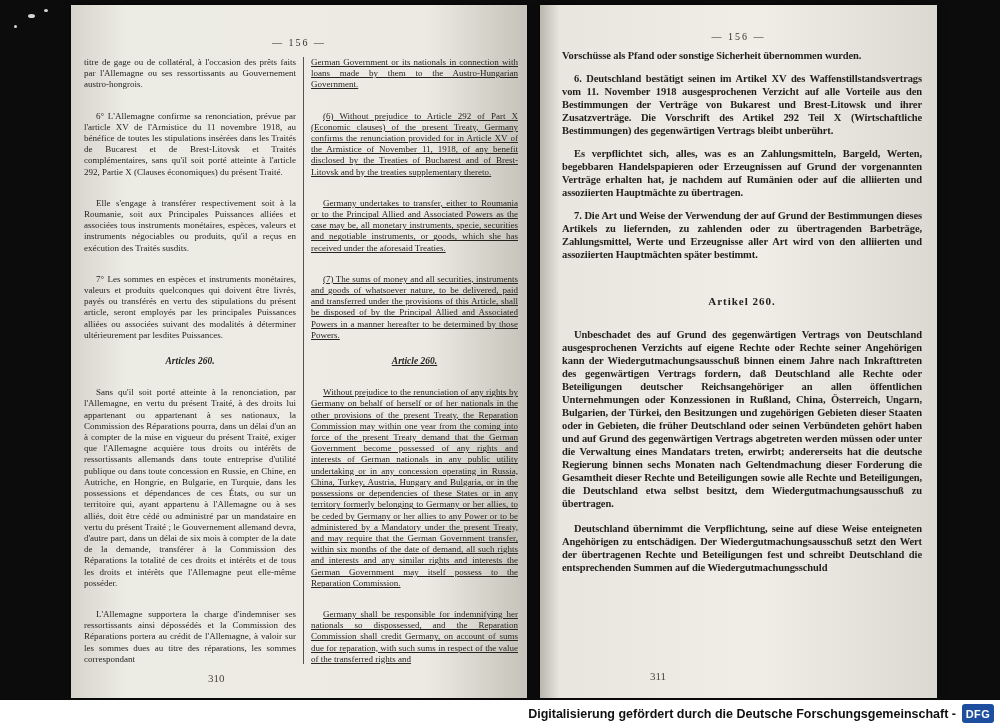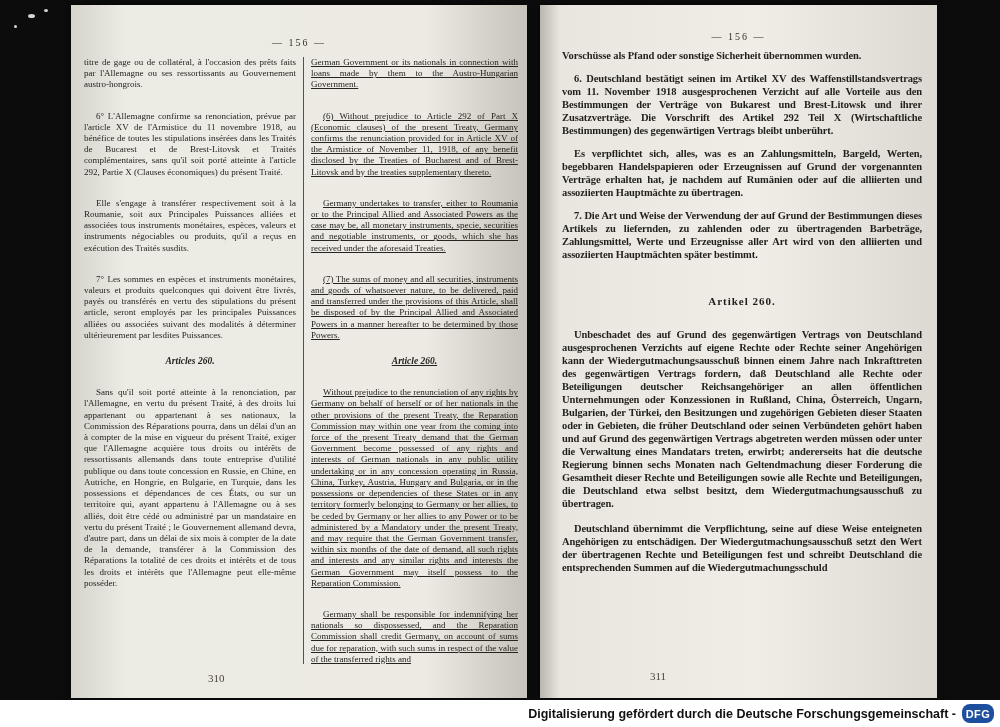--- a/index.html
+++ b/index.html
@@ -82,21 +82,21 @@
     padding-right:6px; box-sizing:border-box;
     font-family:"Liberation Sans", sans-serif;
     padding-left:31px;
   }
   .credit-text {
     font-size:12.5px; font-weight:bold; color:#111111; white-space:nowrap;
   }
   .dfg-logo {
     display:inline-flex; align-items:center; justify-content:center;
     margin-left:6px; width:32px; height:19px;
-    background:#1d4f9e; color:#ffffff; border-radius:8px;
+    background:#1d4f9e; color:#ffffff; border-radius:3px;
     font-size:11px; font-weight:bold; letter-spacing:0.5px;
   }
 </style>
 </head>
 <body>
 
 <div class="stage">
 
   <span class="speck s1"></span>
   <span class="speck s2"></span>
@@ -105,20 +105,21 @@
   <div class="page left-page">
     <div class="page-header">— 156 —</div>
     <div class="columns">
       <div class="col french">
           <p class="blk cont">titre de gage ou de collatéral, à l'occasion des prêts faits par l'Allemagne ou ses ressortissants au Gouvernement austro-hongrois.</p>
           <p class="blk p">6° L'Allemagne confirme sa renonciation, prévue par l'article XV de l'Armistice du 11 novembre 1918, au bénéfice de toutes les stipulations insérées dans les Traités de Bucarest et de Brest-Litovsk et Traités complémentaires, sans qu'il soit porté atteinte à l'article 292, Partie X (Clauses économiques) du présent Traité.</p>
           <p class="blk p">Elle s'engage à transférer respectivement soit à la Roumanie, soit aux Principales Puissances alliées et associées tous instruments monétaires, espèces, valeurs et instruments négociables ou produits, qu'il a reçus en exécution des Traités susdits.</p>
           <p class="blk p">7° Les sommes en espèces et instruments monétaires, valeurs et produits quelconques qui doivent être livrés, payés ou transférés en vertu des stipulations du présent article, seront employés par les principales Puissances alliées ou associées suivant des modalités à déterminer ultérieurement par lesdites Puissances.</p>
           <p class="blk h">Articles 260.</p>
           <p class="blk p">Sans qu'il soit porté atteinte à la renonciation, par l'Allemagne, en vertu du présent Traité, à des droits lui appartenant ou appartenant à ses nationaux, la Commission des Réparations pourra, dans un délai d'un an à compter de la mise en vigueur du présent Traité, exiger que l'Allemagne acquière tous droits ou intérêts de ressortissants allemands dans toute entreprise d'utilité publique ou dans toute concession en Russie, en Chine, en Autriche, en Hongrie, en Bulgarie, en Turquie, dans les possessions et dépendances de ces États, ou sur un territoire qui, ayant appartenu à l'Allemagne ou à ses alliés, doit être cédé ou administré par un mandataire en vertu du présent Traité ; le Gouvernement allemand devra, d'autre part, dans un délai de six mois à compter de la date de la demande, transférer à la Commission des Réparations la totalité de ces droits et intérêts et de tous les droits et intérêts que l'Allemagne peut elle-même posséder.</p>
+          <p class="blk p">L'Allemagne supportera la charge d'indemniser ses ressortissants ainsi dépossédés et la Commission des Réparations portera au crédit de l'Allemagne, à valoir sur les sommes dues au titre des réparations, les sommes correspondant</p>
         </div>
       <div class="col-divider"></div>
       <div class="col english">
           <p class="blk cont">German Government or its nationals in connection with loans made by them to the Austro-Hungarian Government.</p>
           <p class="blk p">(6) Without prejudice to Article 292 of Part X (Economic clauses) of the present Treaty, Germany confirms the renunciation provided for in Article XV of the Armistice of November 11, 1918, of any benefit disclosed by the Treaties of Bucharest and of Brest-Litovsk and by the treaties supplementary thereto.</p>
           <p class="blk p">Germany undertakes to transfer, either to Roumania or to the Principal Allied and Associated Powers as the case may be, all monetary instruments, specie, securities and negotiable instruments, or goods, which she has received under the aforesaid Treaties.</p>
           <p class="blk p">(7) The sums of money and all securities, instruments and goods of whatsoever nature, to be delivered, paid and transferred under the provisions of this Article, shall be disposed of by the Principal Allied and Associated Powers in a manner hereafter to be determined by those Powers.</p>
           <p class="blk h">Article 260.</p>
           <p class="blk p">Without prejudice to the renunciation of any rights by Germany on behalf of herself or of her nationals in the other provisions of the present Treaty, the Reparation Commission may within one year from the coming into force of the present Treaty demand that the German Government become possessed of any rights and interests of German nationals in any public utility undertaking or in any concession operating in Russia, China, Turkey, Austria, Hungary and Bulgaria, or in the possessions or dependencies of these States or in any territory formerly belonging to Germany or her allies, to be ceded by Germany or her allies to any Power or to be administered by a Mandatory under the present Treaty, and may require that the German Government transfer, within six months of the date of demand, all such rights and interests and any similar rights and interests the German Government may itself possess to the Reparation Commission.</p>
           <p class="blk p">Germany shall be responsible for indemnifying her nationals so dispossessed, and the Reparation Commission shall credit Germany, on account of sums due for reparation, with such sums in respect of the value of the transferred rights and</p>

